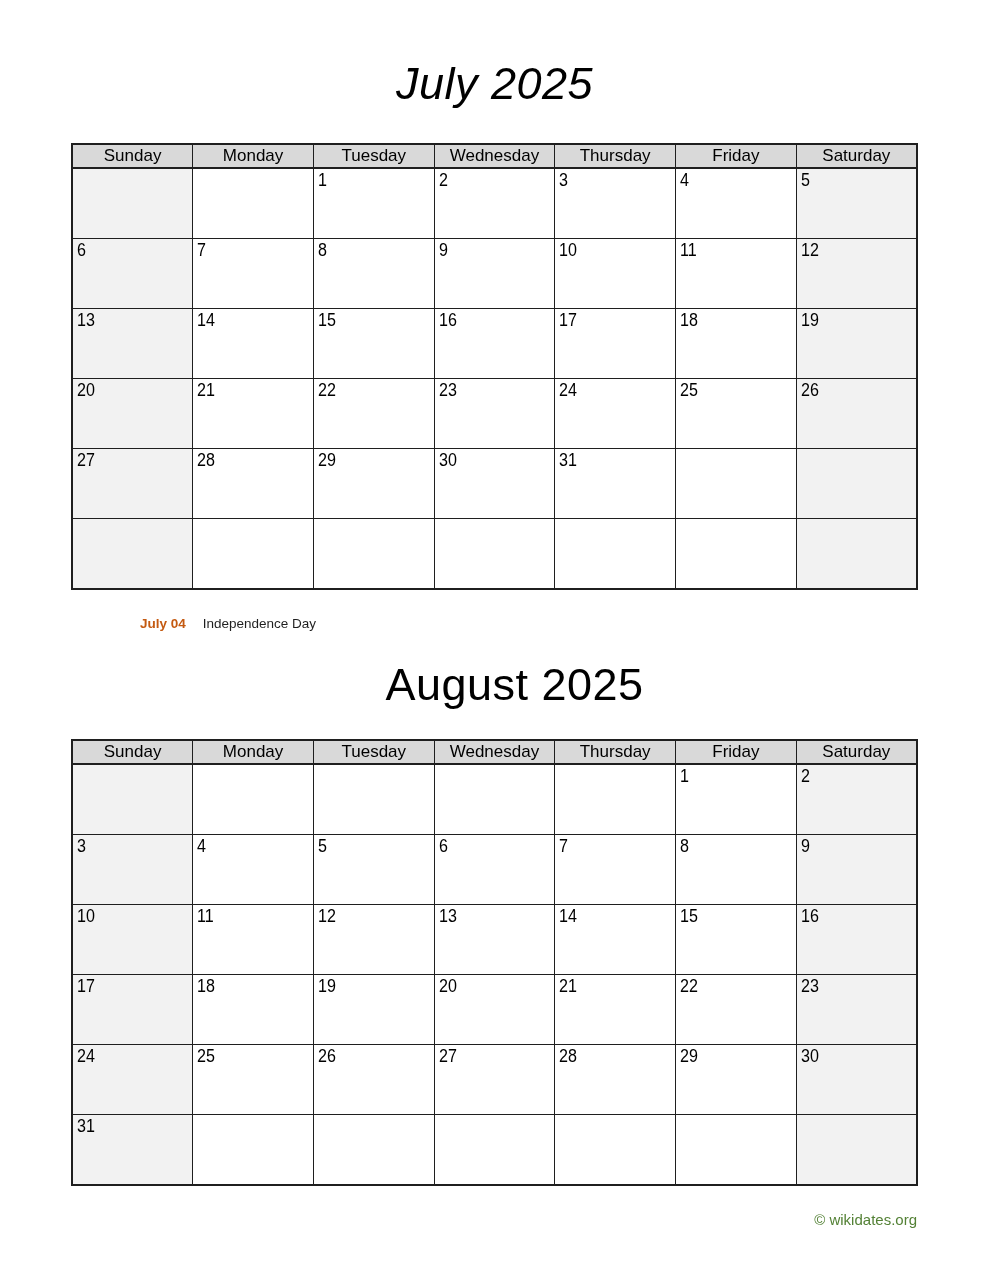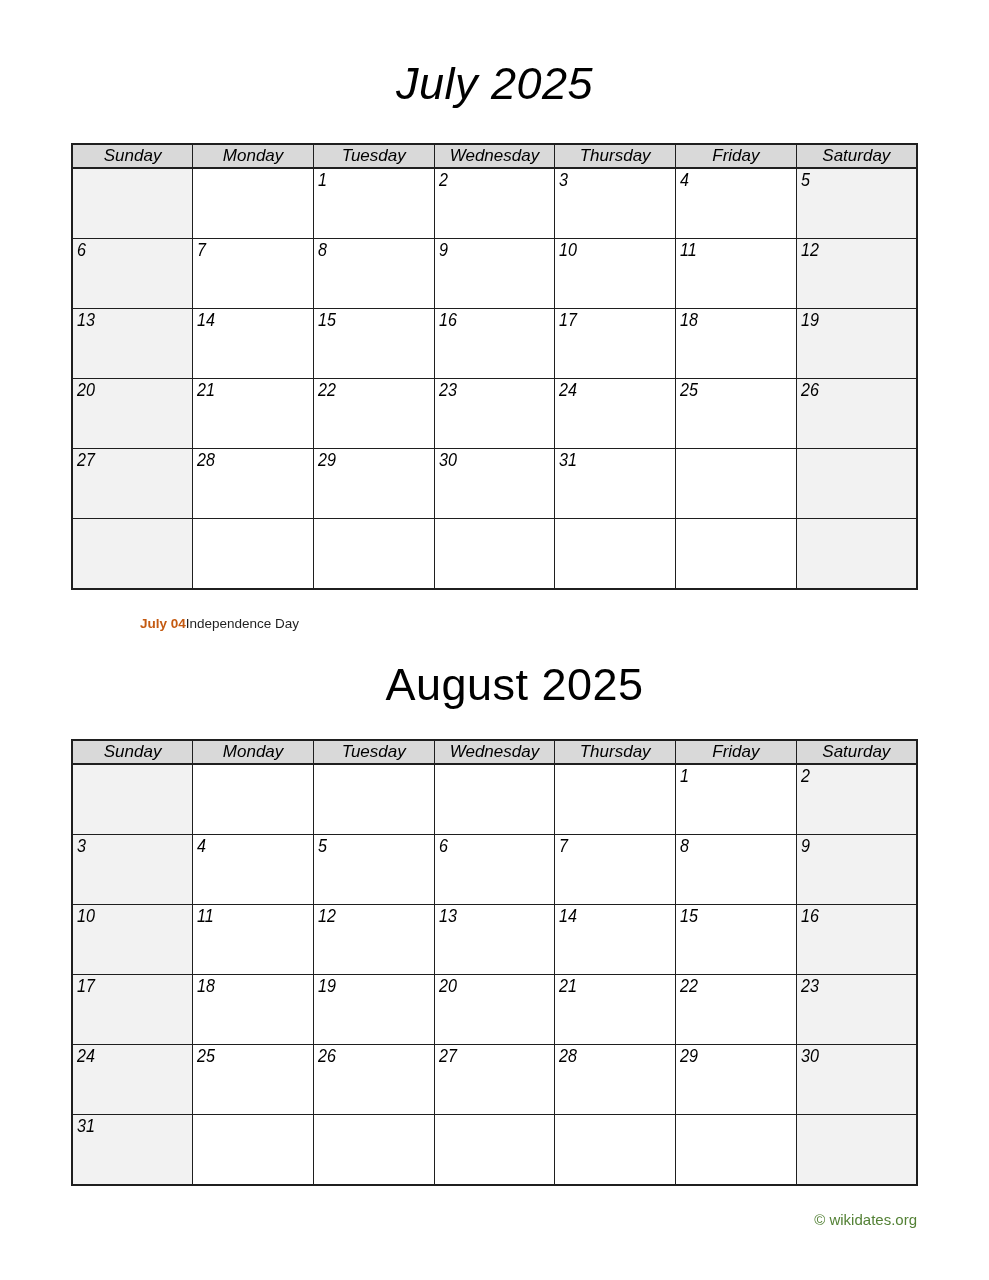--- a/index.html
+++ b/index.html
@@ -28,21 +28,20 @@
     letter-spacing:0.5px;
   }
   .month-title.first{margin-top:56px;margin-bottom:31px;font-style:italic;}
   .month-title.second{margin-top:25px;margin-bottom:26px;padding-left:40px;}
   table.calendar{
     border-collapse:collapse;
     table-layout:fixed;
     width:847px;
     margin:0 auto;
     border:2px solid var(--border);
-    font-style:italic;
   }
   table.calendar th{
     background:var(--header-bg);
     border:1px solid var(--border);
     border-bottom:2px solid var(--border);
     font-size:17px;
     font-weight:400;
     height:20px;
     padding:1px 0;
     text-align:center;
@@ -63,20 +62,21 @@
     line-height:1.15;
   }
   .note{
     margin:26px 0 0 140px;
     font-size:13.5px;
     line-height:16px;
   }
   .note-date{
     color:var(--note-accent);
     font-weight:700;
+    margin-right:17px;
   }
   .note-event{color:var(--note-text);}
   .footer{
     text-align:right;
     margin:25px 72px 0 0;
     font-size:15px;
   }
   .footer a{
     color:var(--footer-green);
     text-decoration:none;

